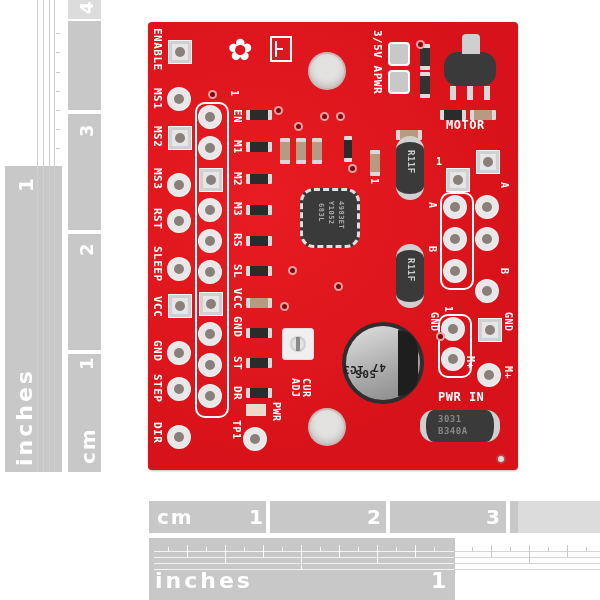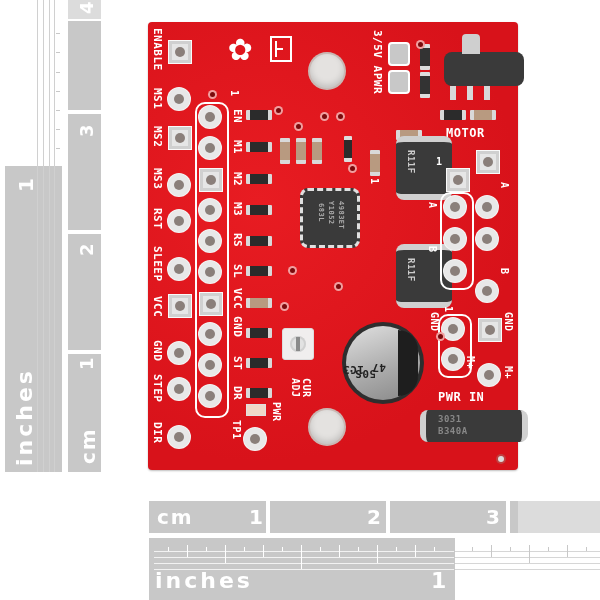--- a/index.html
+++ b/index.html
@@ -24,21 +24,21 @@
             box-shadow: inset 0 0 0 3px #d0d0d0; }
   .pad-sq::after { content:""; position:absolute; left:6px; top:6px; width:10px; height:10px; border-radius:50%; background:#8a7f7a; }
   .pad-rd { position:absolute; width:22px; height:22px; border-radius:50%; background:#e8e8e8;
             box-shadow: 0 0 0 1px #f4f4f4; }
   .pad-rd::after { content:""; position:absolute; left:6px; top:6px; width:10px; height:10px; border-radius:50%; background:#8a7f7a; }
   .hdr-outline { position:absolute; border:2px solid #ffffff; border-radius:10px; }
   .mount { position:absolute; width:34px; height:34px; border-radius:50%; background:#e4e2e0;
            box-shadow: inset 0 -3px 6px rgba(0,0,0,0.15), 0 0 0 2px #c9b8b4; }
   .smd-r { position:absolute; width:18px; height:10px; background:#2b2b2b; border-left:4px solid #d9d9d9; border-right:4px solid #d9d9d9; border-radius:1px; }
   .smd-c { position:absolute; width:10px; height:18px; background:#b89a80; border-top:4px solid #d9d9d9; border-bottom:4px solid #d9d9d9; border-radius:1px; }
-  .chip { position:absolute; background:#3a3a3a; border-radius:8px;padding-left:28px; }
+  .chip { position:absolute; background:#3a3a3a; border-radius:14px; }
   .via { position:absolute; width:5px; height:5px; border-radius:50%; background:#7a0a0c; box-shadow:0 0 0 2px #f0a0a0; }
 </style>
 </head>
 <body>
 
 <div class="rbox" style="left:5px; top:166px; width:57px; height:306px;"></div>
 <div class="rtxt vtxt" style="left:14px; top:192px; font-size:20px;">1</div>
 <div class="rtxt vtxt" style="left:12px; top:466px; font-size:22px; letter-spacing:3px;">inches</div>
 
 <div class="abs" style="left:37px; top:0px; width:25px; height:472px;">
@@ -195,21 +195,21 @@
   <div class="smd-r" style="left:272px; top:50px; width:10px; height:18px; border:none; border-top:4px solid #ddd; border-bottom:4px solid #ddd; background:#333;"></div>
   <div class="smd-r" style="left:248px; top:108px; width:18px; height:10px; background:#b89a80;"></div>
 
   <div class="chip" style="left:296px; top:30px; width:52px; height:34px;"></div>
   <div class="abs" style="left:314px; top:12px; width:18px; height:20px; background:#cfcfcf; border-radius:4px 4px 0 0;"></div>
   <div class="abs" style="left:302px; top:64px; width:6px; height:14px; background:#d8d8d8;"></div>
   <div class="abs" style="left:319px; top:64px; width:6px; height:14px; background:#d8d8d8;"></div>
   <div class="abs" style="left:336px; top:64px; width:6px; height:14px; background:#d8d8d8;"></div>
   <div class="smd-r" style="left:292px; top:88px;"></div>
   <div class="smd-r" style="left:322px; top:88px; background:#b89a80;"></div>
-  <div class="silk" style="left:298px; top:104px; font-size:12px;">MOTOR</div>
+  <div class="silk" style="left:298px; top:96px; font-size:12px;">MOTOR</div>
 
   <div class="chip" style="left:152px; top:166px; width:60px; height:60px; border:3px dashed #e0e0e0; box-sizing:border-box;">
     <div class="abs" style="left:4px; top:4px; width:46px; height:46px; background:#3a3a3a;"></div>
     <div class="silk rot" style="left:42px; top:10px; font-size:7px; color:#aaa;">4983ET</div>
     <div class="silk rot" style="left:32px; top:10px; font-size:7px; color:#aaa;">Y1052</div>
     <div class="silk rot" style="left:22px; top:12px; font-size:7px; color:#aaa;">683L</div>
   </div>
 
   <div class="chip" style="left:248px; top:114px; width:28px; height:52px; border-top:6px solid #d0d0d0; border-bottom:6px solid #d0d0d0;">
     <div class="silk rot" style="left:20px; top:8px; font-size:9px; color:#ccc;">R11F</div>

